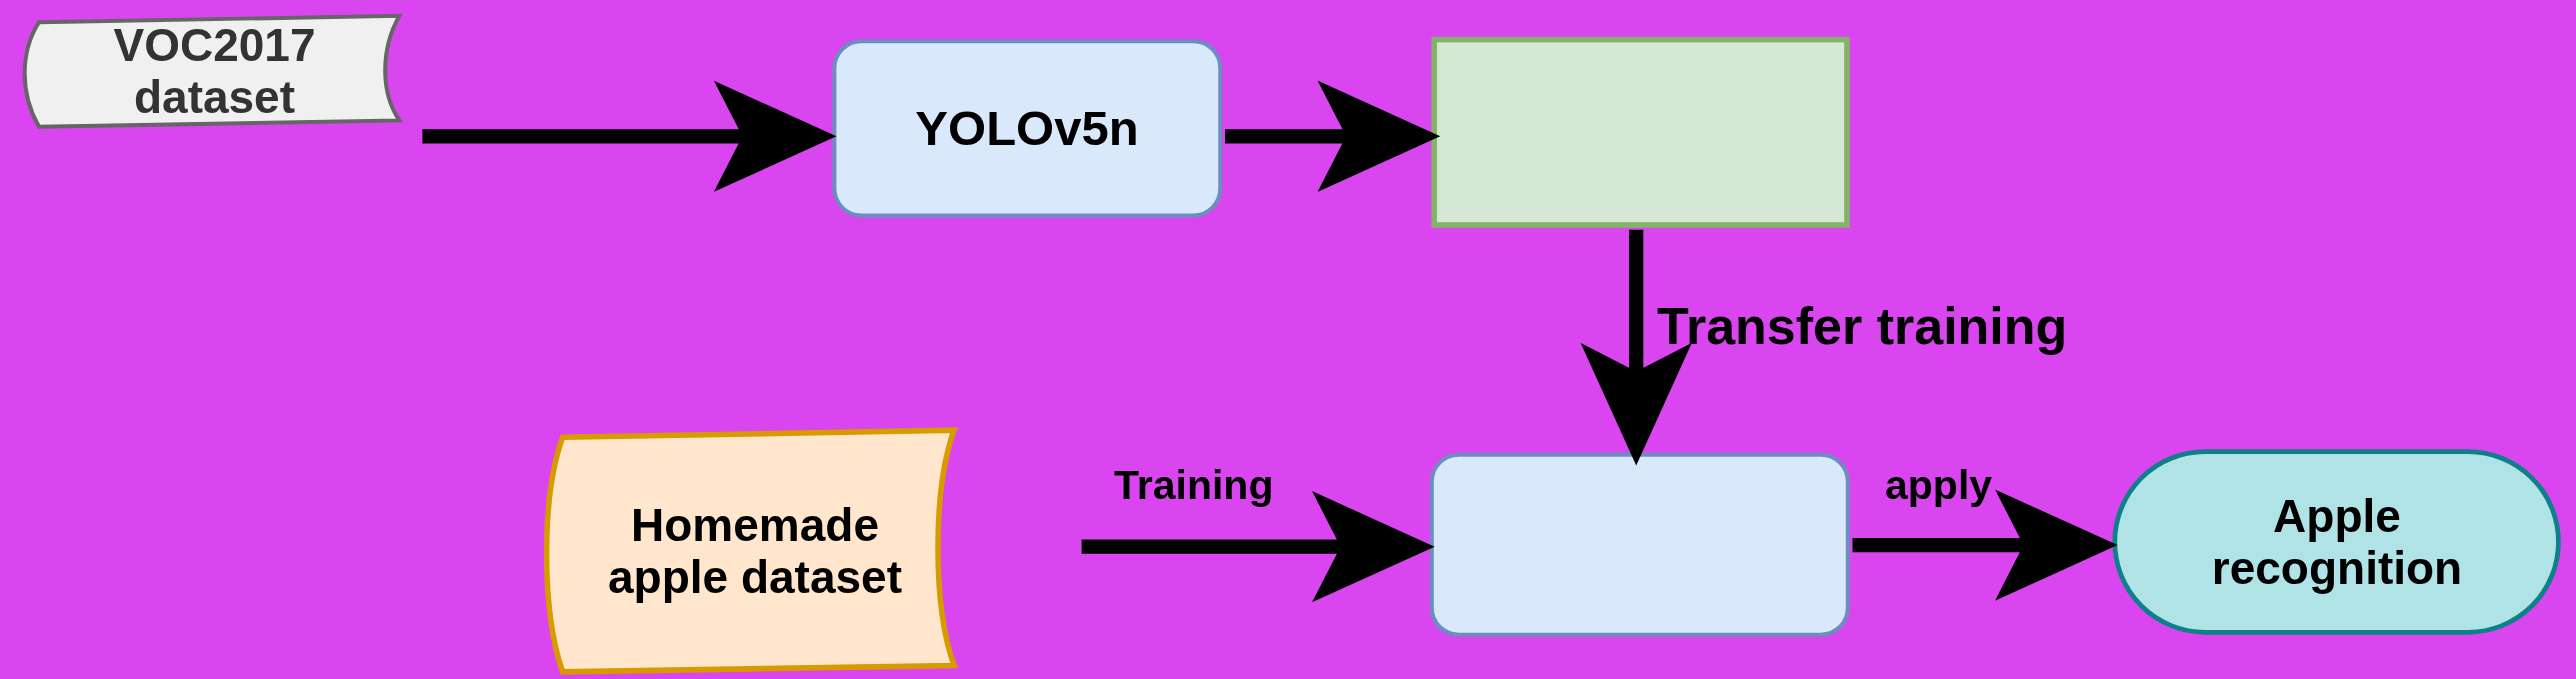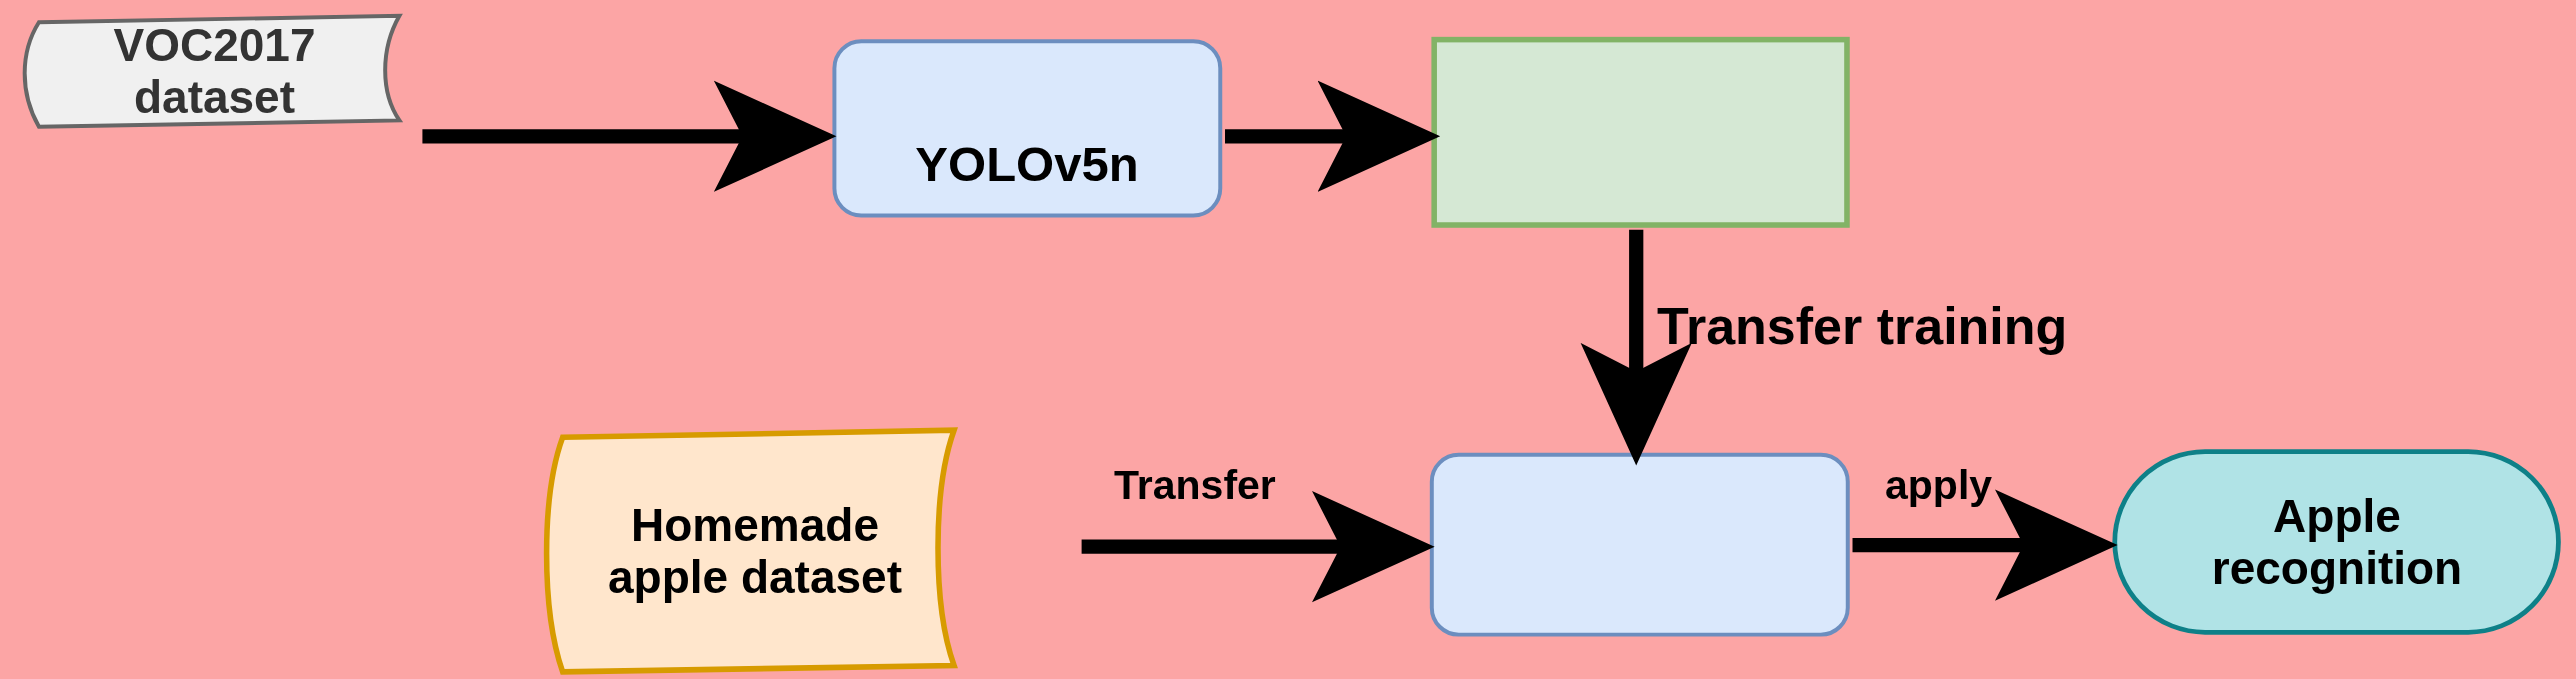--- a/index.html
+++ b/index.html
@@ -7,21 +7,21 @@
     padding: 0;
     background: #ffffff;
   }
   body {
     font-family: "Liberation Sans", sans-serif;
   }
   #canvas {
     position: relative;
     width: 2576px;
     height: 679px;
-    background: #fca5a5;
+    background: #d946ef;
     overflow: hidden;
   }
   #flow-svg {
     position: absolute;
     left: 0;
     top: 0;
     width: 2576px;
     height: 679px;
   }
   .node-label {
@@ -101,31 +101,31 @@
     <line x1="2064" y1="290" x2="2064" y2="566" stroke="#000000" stroke-width="18" marker-end="url(#arrowhead)"></line>
 
     <line x1="1364" y1="690" x2="1788" y2="690" stroke="#000000" stroke-width="18" marker-end="url(#arrowhead)"></line>
 
     <line x1="2337" y1="688" x2="2650" y2="688" stroke="#000000" stroke-width="18" marker-end="url(#arrowhead)"></line>
   </svg>
 
   <div class="node-label muted" style="left:36px; top:24px; width:357px; height:95px; font-size:46px;">VOC2017
 dataset</div>
 
-  <div class="node-label" style="left:834px; top:41px; width:386px; height:174px; font-size:49px;margin-top:36px;">YOLOv5n</div>
+  <div class="node-label" style="left:834px; top:41px; width:386px; height:174px; font-size:49px;">YOLOv5n</div>
 
 
   <div class="node-label" style="left:555px; top:438px; width:400px; height:227px; font-size:46px;">Homemade
 apple dataset</div>
 
 
   <div class="node-label" style="left:2115px; top:452px; width:444px; height:181px; font-size:46px;">Apple
 recognition</div>
 
 
   <div class="edge-label" style="left:1657px; top:300px; font-size:52px;">Transfer training</div>
 
-  <div class="edge-label" style="left:1114px; top:465px; font-size:41px;">Transfer</div>
+  <div class="edge-label" style="left:1114px; top:465px; font-size:41px;">Training</div>
 
   <div class="edge-label" style="left:1885px; top:465px; font-size:41px;">apply</div>
 
 </div>
 
 
 </body></html>

